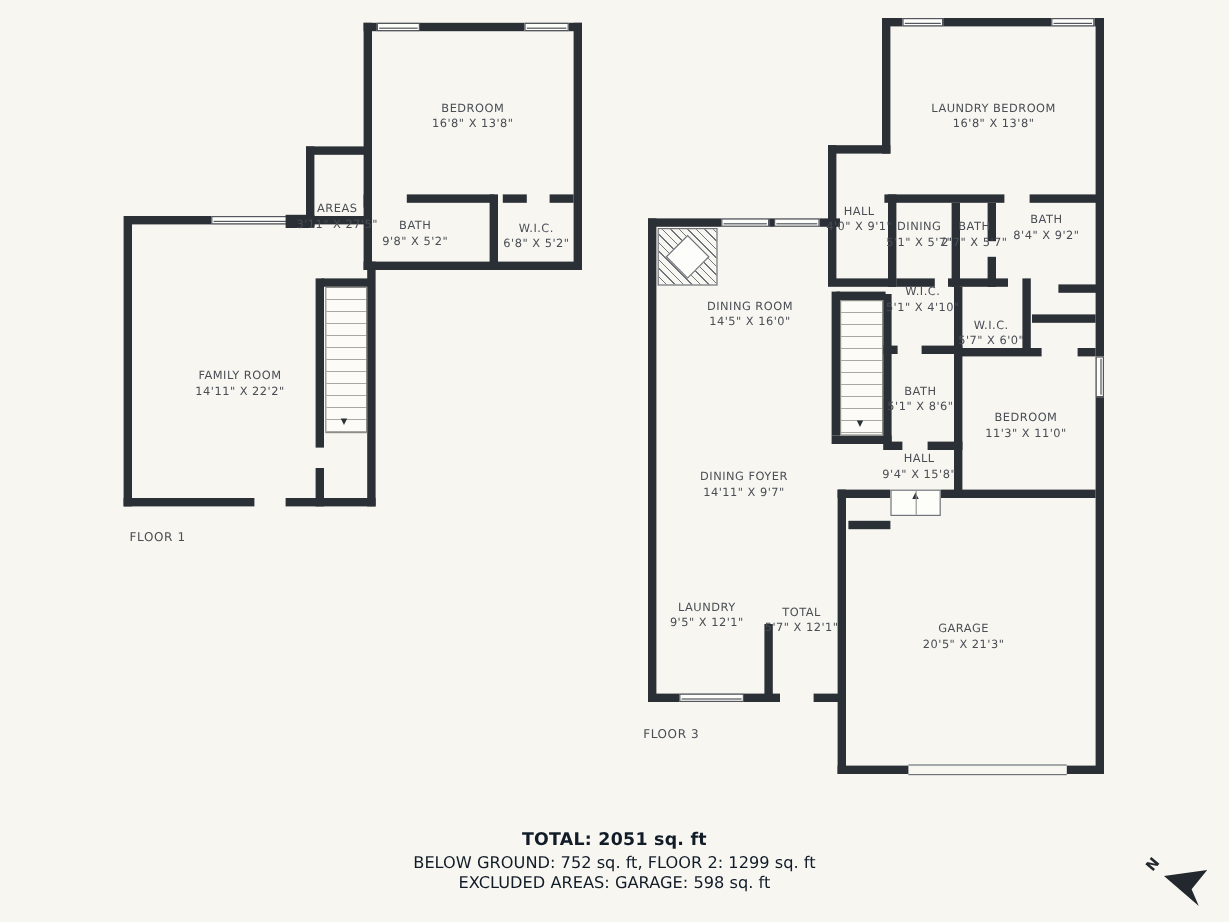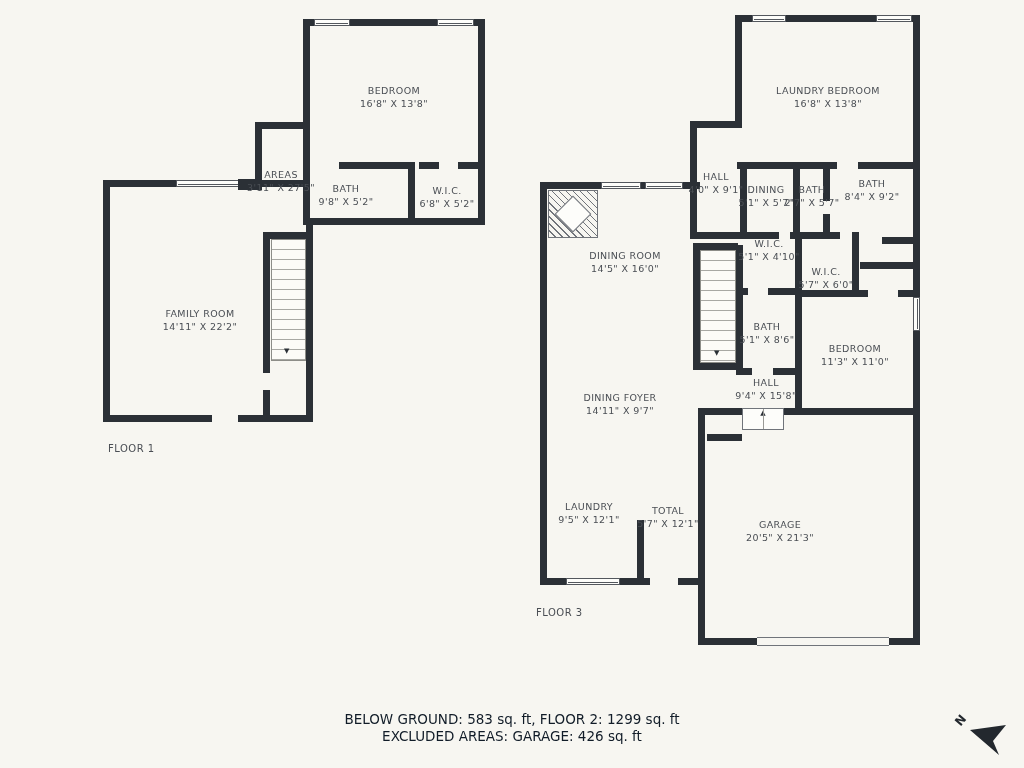--- a/index.html
+++ b/index.html
@@ -186,27 +186,28 @@
     <span>14'11" X 9'7"</span>
   </div>
   <div class="room" style="left:589px;top:513px">
     <span>LAUNDRY</span>
     <span>9'5" X 12'1"</span>
   </div>
   <div class="room" style="left:668px;top:517px">
     <span>TOTAL</span>
     <span>5'7" X 12'1"</span>
   </div>
-  <div class="room" style="left:780px;top:531px">
+  <div class="room" style="left:803px;top:531px">
     <span>GARAGE</span>
     <span>20'5" X 21'3"</span>
   </div>
   <div class="floor-label" style="left:536px;top:607px">FLOOR 3</div>
 
-  <div class="summary s2">BELOW GROUND: 583 sq. ft, FLOOR 2: 1299 sq. ft</div>
-  <div class="summary s3">EXCLUDED AREAS: GARAGE: 426 sq. ft</div>
+  <div class="summary s1">TOTAL: 2051 sq. ft</div>
+  <div class="summary s2">BELOW GROUND: 752 sq. ft, FLOOR 2: 1299 sq. ft</div>
+  <div class="summary s3">EXCLUDED AREAS: GARAGE: 598 sq. ft</div>
 
   <svg class="compass" width="70" height="60" viewBox="0 0 70 60">
     <text x="8" y="22" transform="rotate(-50 12 18)" font-size="12" font-weight="bold" fill="#23282e">N</text>
     <polygon points="22,27 58,22 45,38 51,52" fill="#23282e"></polygon>
   </svg>
 
 </div>
 
 </body></html>

